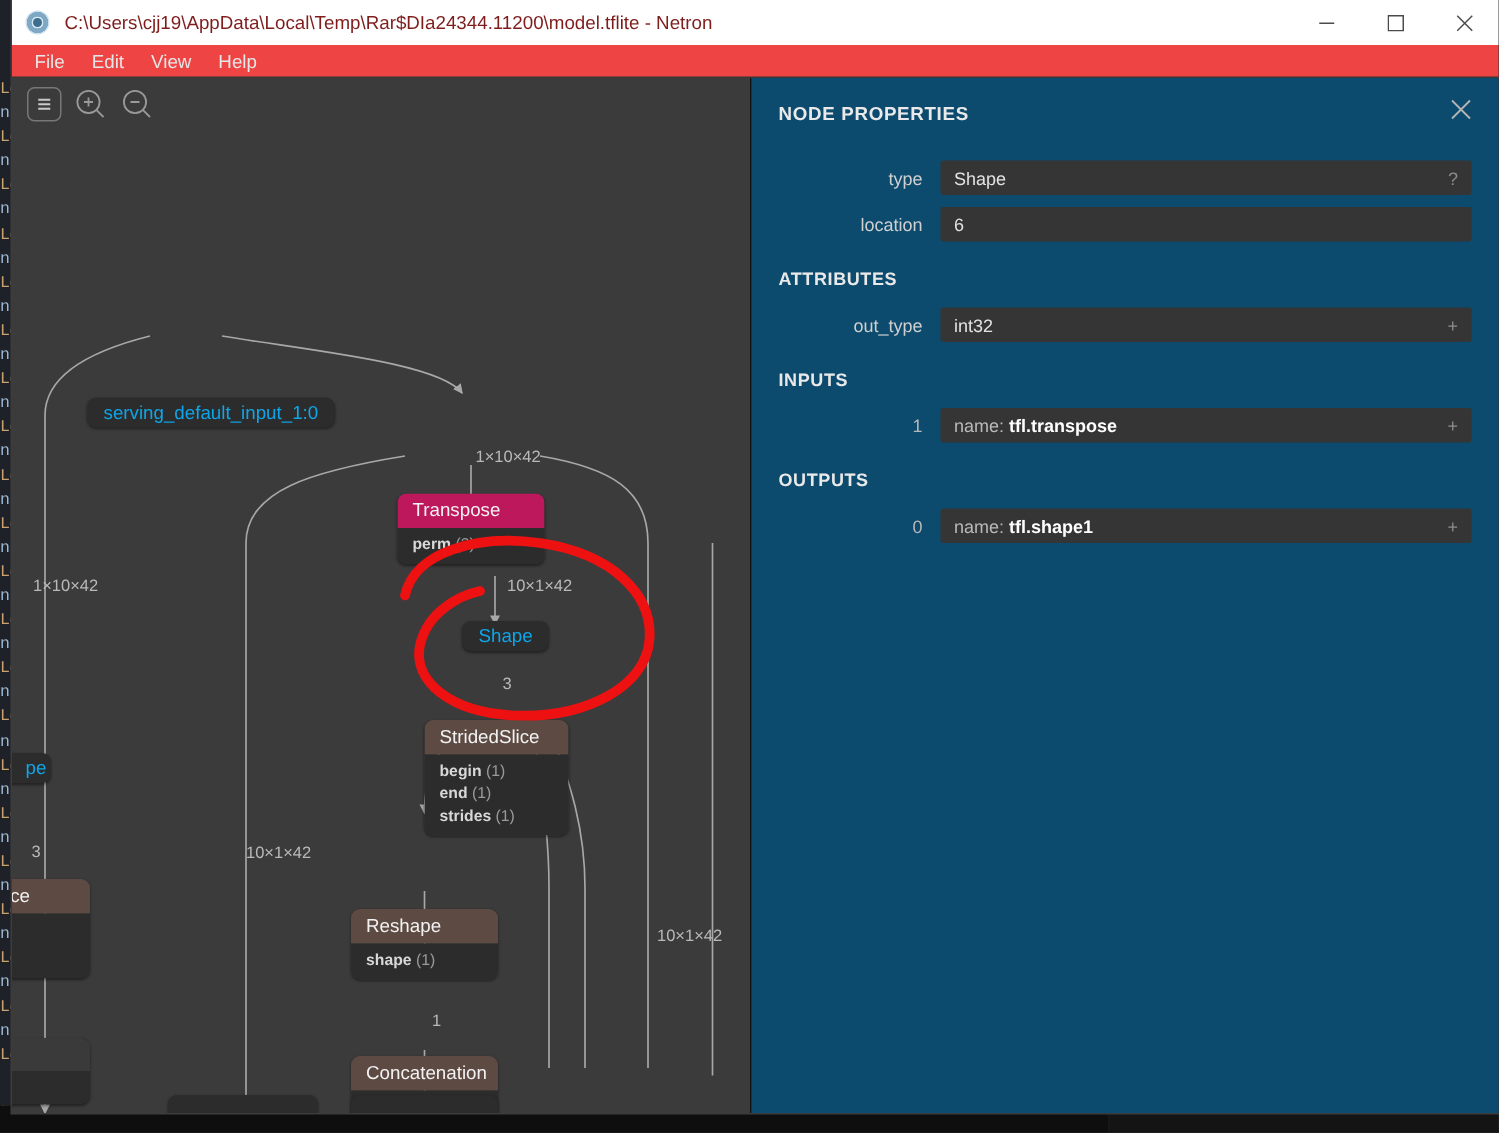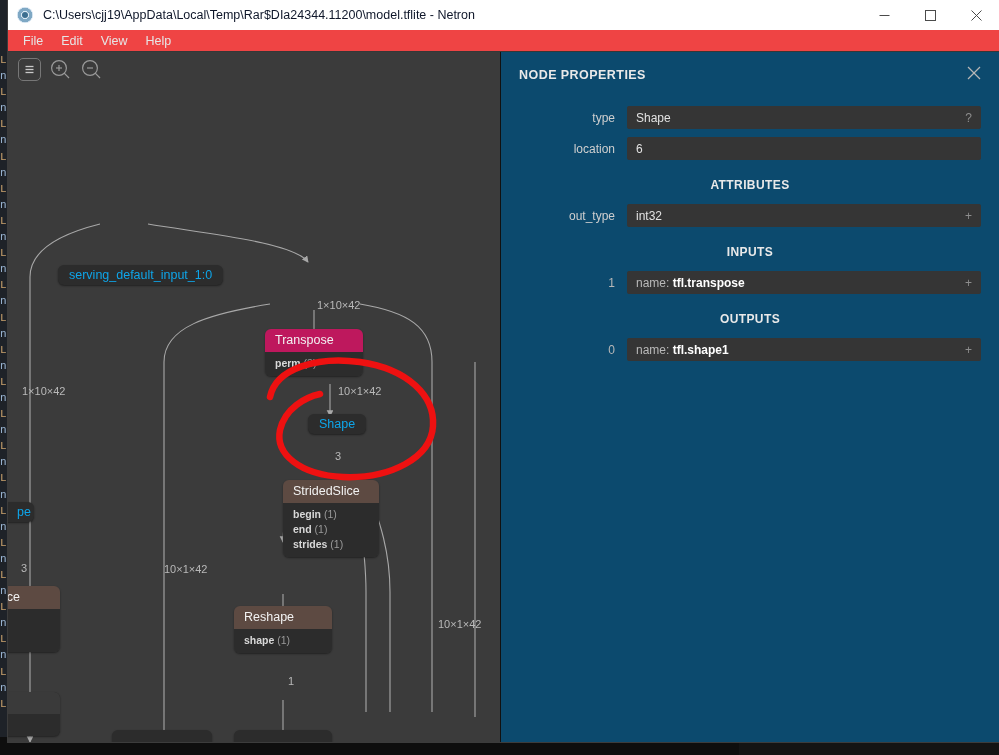--- a/index.html
+++ b/index.html
@@ -75,21 +75,21 @@
     width: 16px; height: 16px; margin-left: 9px; margin-right: 10px;
     border-radius: 50%;
     background: radial-gradient(circle at 50% 50%, #d9e7f2 0 34%, #7fa8c4 36% 62%, #cfe0ee 64% 100%);
     position: relative; flex: 0 0 16px;
   }
   #app-icon::after {
     content: ""; position: absolute; left: 5px; top: 5px;
     width: 6px; height: 6px; border-radius: 50%; background: #3c6e8f;
   }
   #title-text {
-    font-size: 12.5px; color: #0f172a; white-space: nowrap;
+    font-size: 12.5px; color: #7f1d1d; white-space: nowrap;
     font-family: "Liberation Sans", sans-serif;
   }
   #win-controls { margin-left: auto; display: flex; height: 30px; }
   .win-btn {
     width: 46px; height: 30px; display: flex; align-items: center; justify-content: center;
     color: #4b4b4b;
   }
   .win-btn svg { display: block; }
 
   
@@ -156,21 +156,21 @@
   #props-header {
     display: flex; align-items: center; margin-bottom: 22px;
   }
   #props-title {
     font-size: 12.5px; font-weight: bold; color: #e9e9e9;
     letter-spacing: .45px;
   }
   #props-close { margin-left: auto; color: #b6b6b6; }
   .section-title {
     font-size: 12px; font-weight: bold; color: #e9e9e9;
-    letter-spacing: .4px; margin: 18px 0 12px 0; text-align: center;
+    letter-spacing: .4px; margin: 18px 0 12px 0;
   }
   .prop-row { display: flex; align-items: center; margin-bottom: 8px; }
   .prop-key {
     width: 108px; flex: 0 0 108px; text-align: right;
     padding-right: 12px; font-size: 12px; color: #cfcfcf;
   }
   .prop-val {
     flex: 1; background: #353535; border-radius: 2px;
     height: 23px; display: flex; align-items: center;
     padding: 0 9px; font-size: 12px; color: #e2e2e2;
@@ -330,20 +330,26 @@
         </div>
       </div>
 
       <div class="node brown" style="left:226px;top:554px;width:98px;">
         <div class="node-head">Reshape</div>
         <div class="node-body">
           <div class="attr-row"><b>shape</b> <i>(1)</i></div>
         </div>
       </div>
 
+      <div class="node brown" style="left:226px;top:652px;width:98px;">
+        <div class="node-head">Concatenation</div>
+        <div class="node-body">
+          <div class="attr-row" style="text-align:center;"><i>(...)</i></div>
+        </div>
+      </div>
 
       <div class="node plain" style="left:-24px;top:450px;width:50px;">
         <span style="padding-left:22px;display:inline-block;">pe</span>
       </div>
       <div class="node brown" style="left:-35px;top:534px;width:87px;">
         <div class="node-head" style="padding-left:31px;">ice</div>
         <div class="node-body" style="height:43px;"></div>
       </div>
       <div class="node brown" style="left:-35px;top:640px;width:87px;background:#2c2c2c;">
         <div class="node-head" style="background:#3a3a3a;height:22px;"></div>

